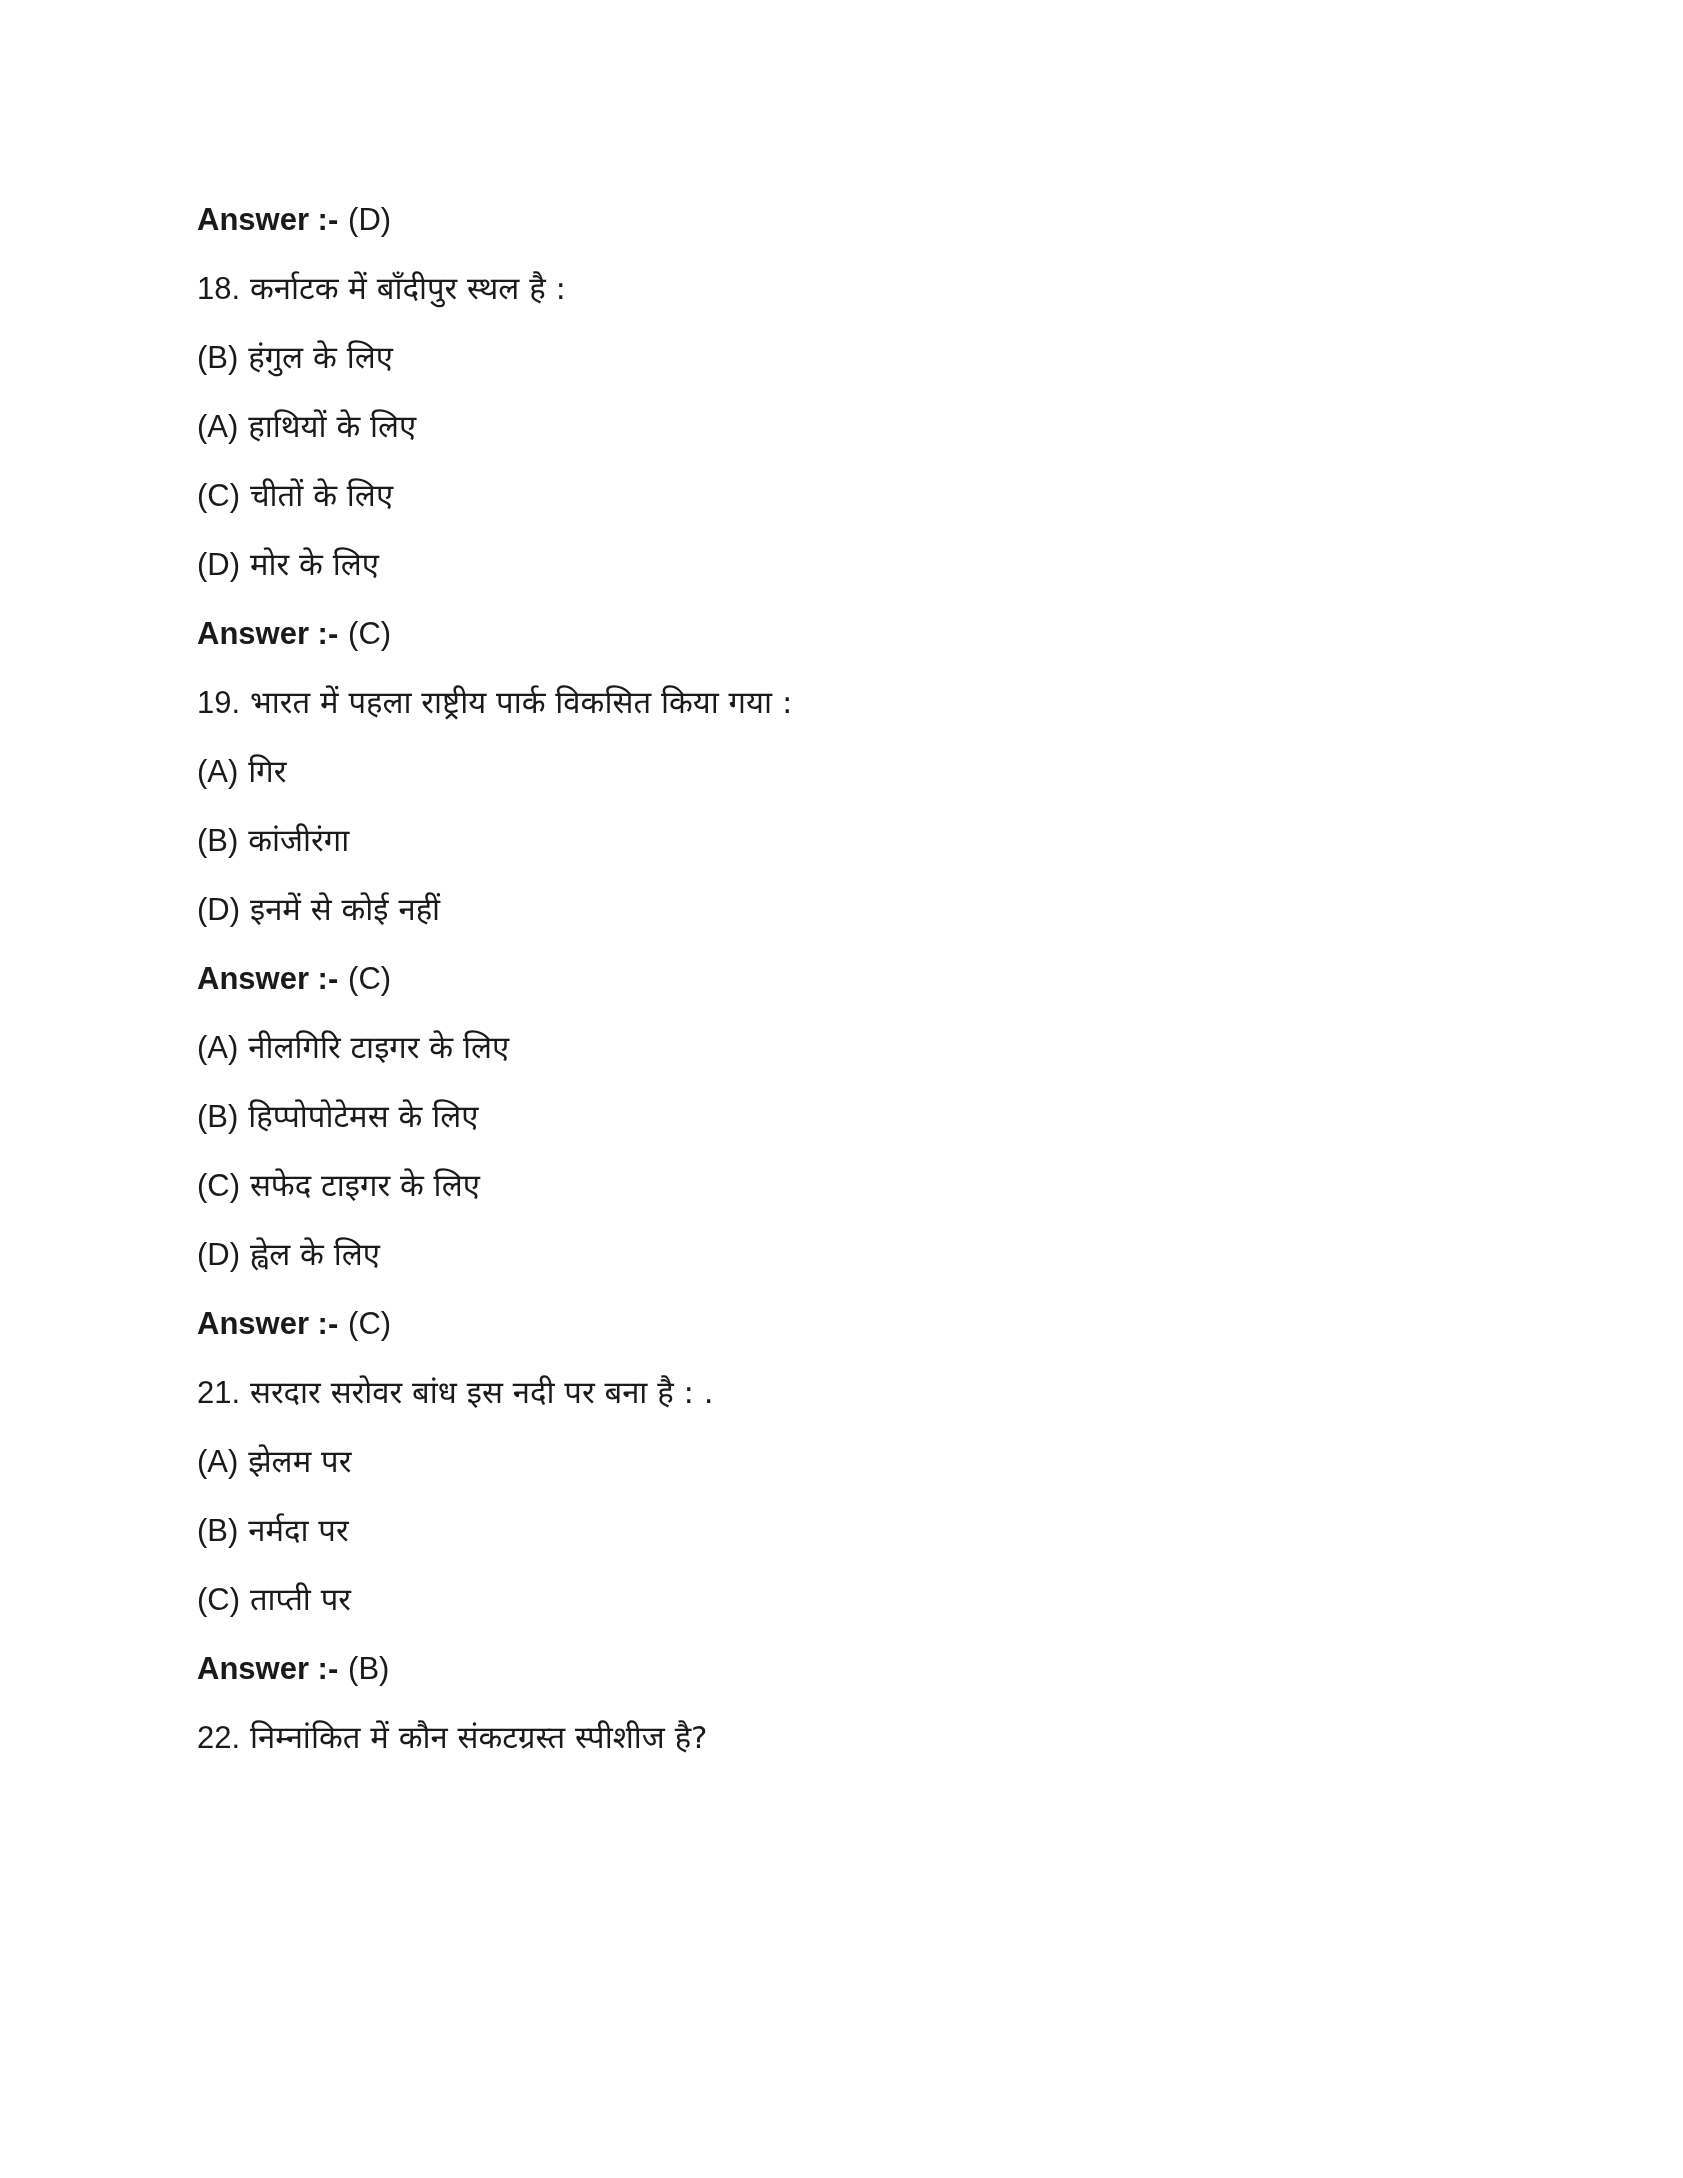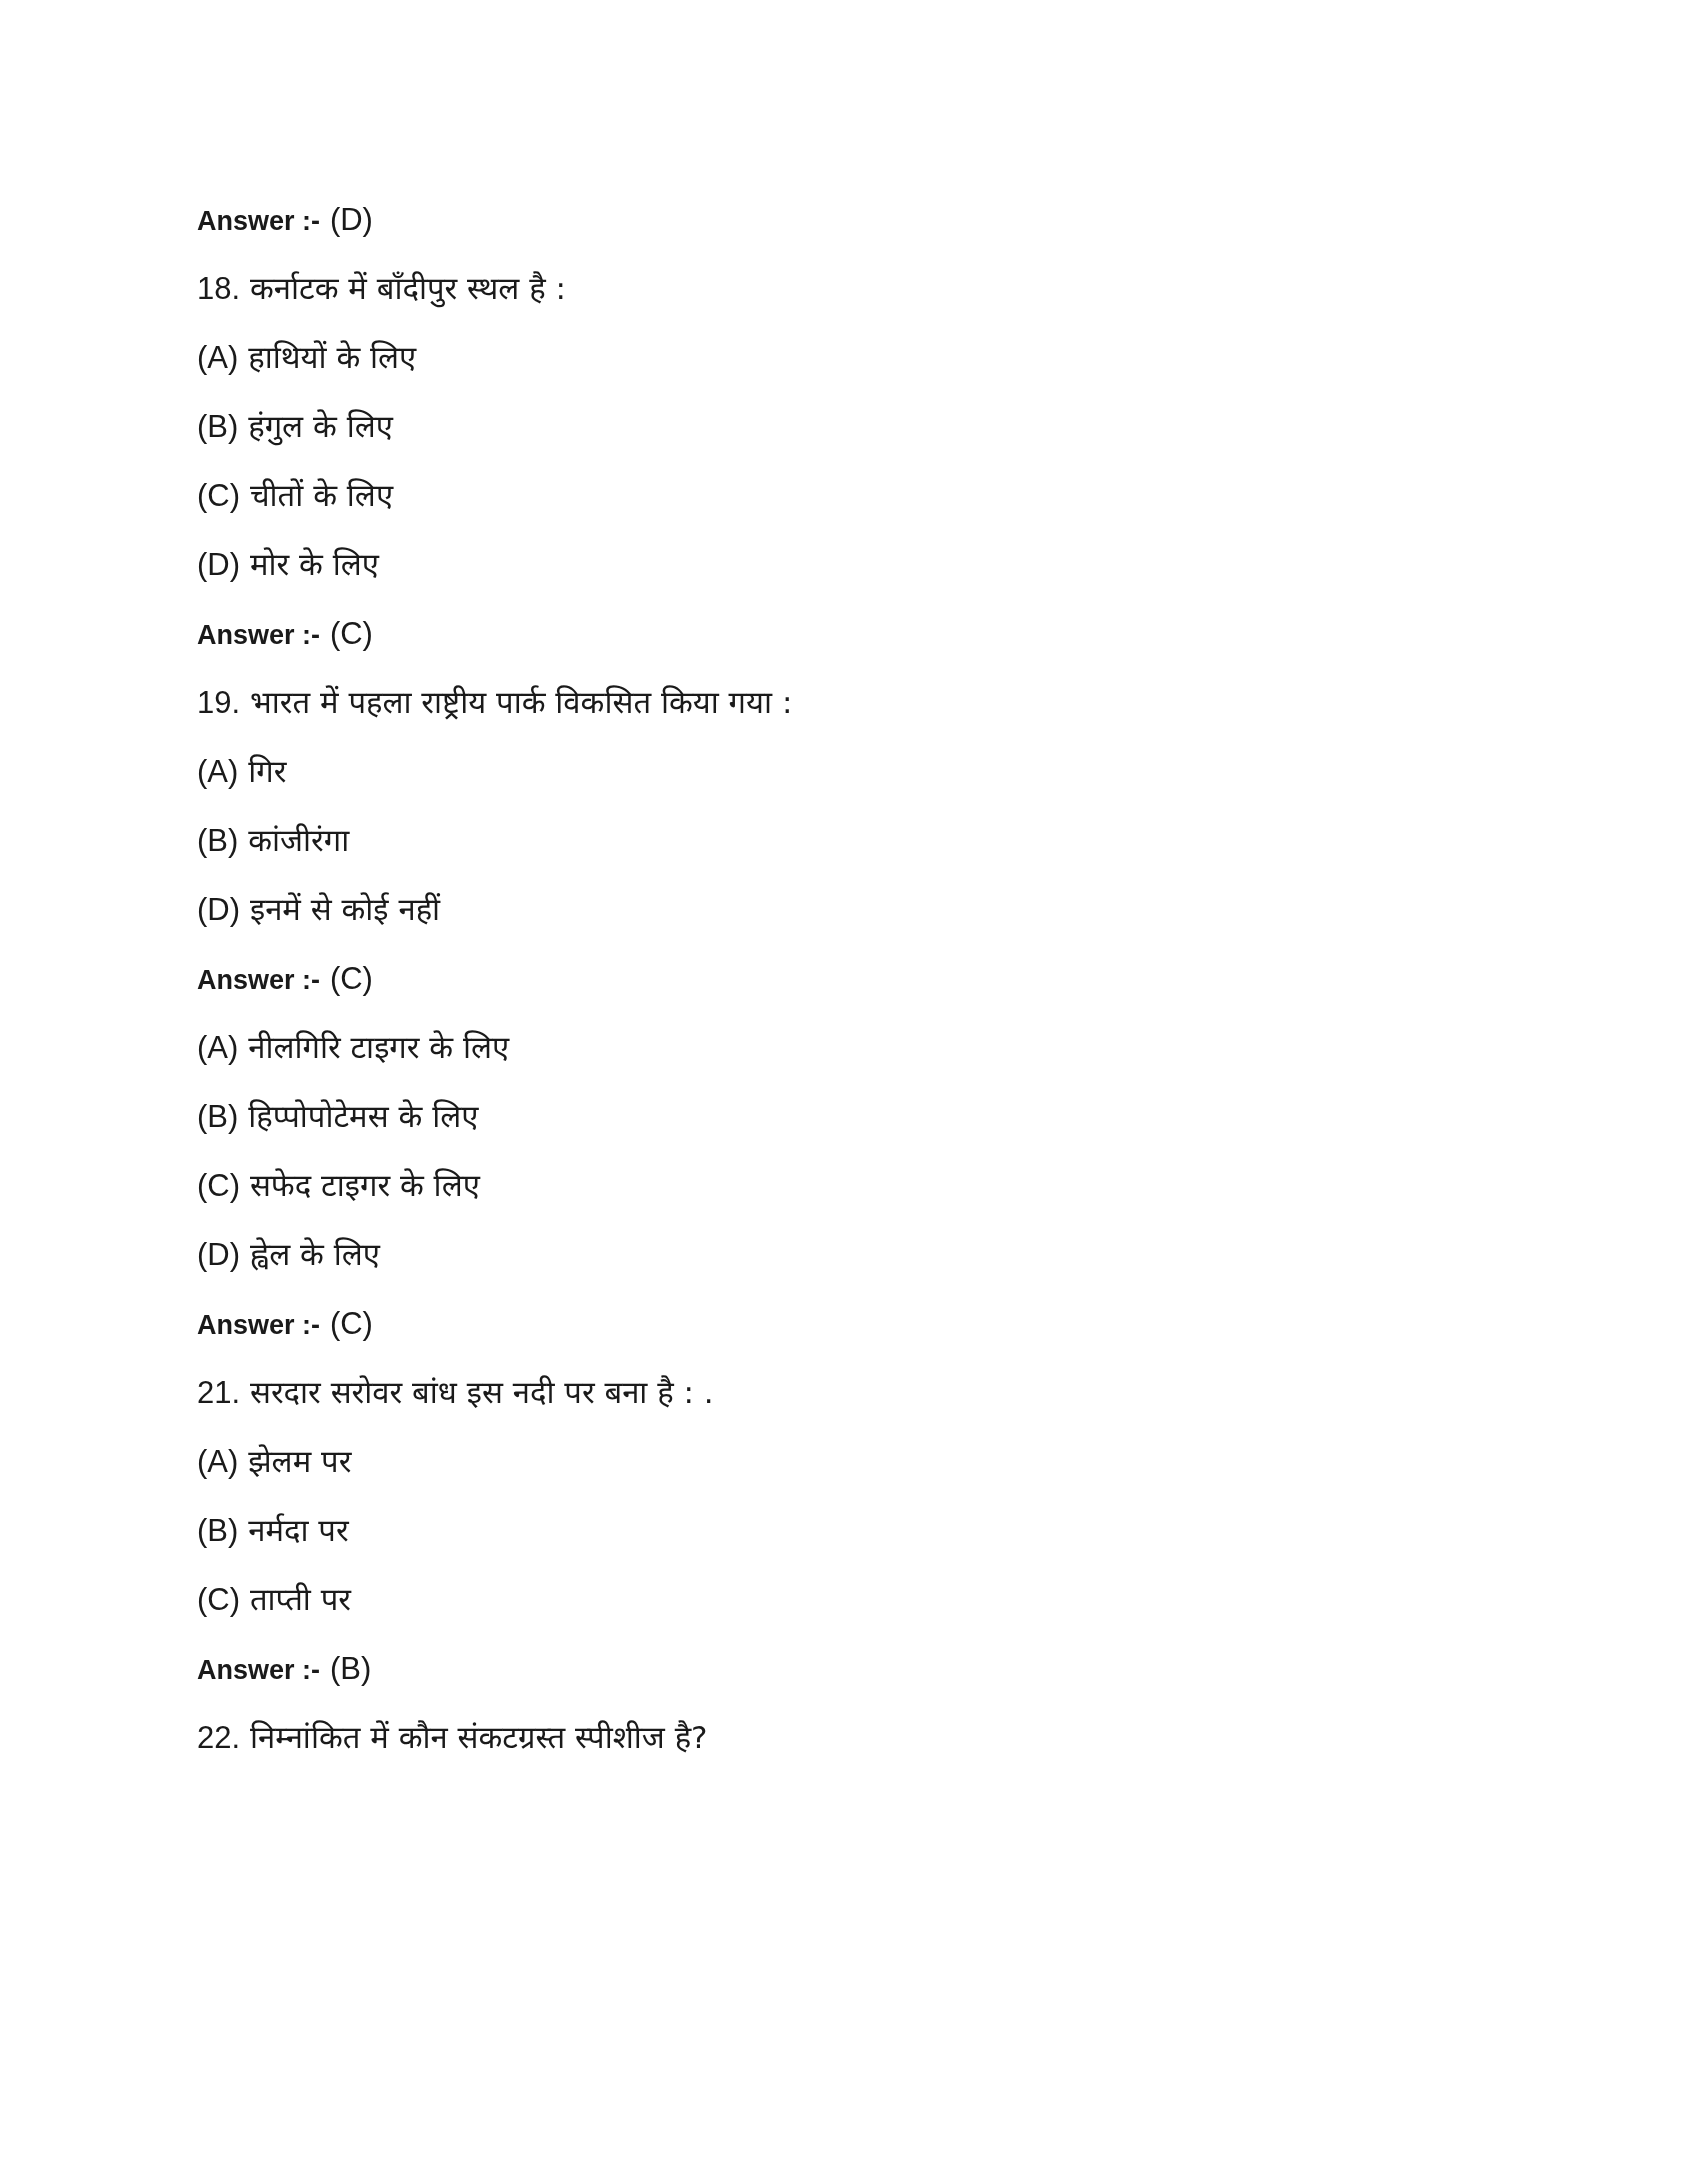--- a/index.html
+++ b/index.html
@@ -1,39 +1,39 @@
 <!DOCTYPE html>
 <html><head>
 <meta charset="utf-8">
 <style>
   html, body { margin: 0; padding: 0; background: #ffffff; }
   body { width: 1683px; height: 2178px; position: relative; overflow: hidden;
          font-family: "DejaVu Sans", "Liberation Sans", sans-serif; color: #1a1a1a; }
   .page { position: absolute; left: 197px; top: 194px; width: 1287px; }
   .line { height: 69px; line-height: 51px; font-size: 31px; white-space: nowrap; }
-  .ans-label { font-weight: bold; font-family: "Liberation Sans", "DejaVu Sans", sans-serif; font-size: 27px; }
+  .ans-label { font-weight: bold; font-family: "Liberation Sans", "DejaVu Sans", sans-serif; font-size: 31px; }
   .ans-val { font-family: "Liberation Sans", "DejaVu Sans", sans-serif; font-size: 31px; }
   .opt-key, .q-num { font-family: "Liberation Sans", "DejaVu Sans", sans-serif; text-align: right; }
 </style>
 </head>
 <body>
 
 <div class="page">
 
   <div class="line">
     <span class="ans-label">Answer :-</span>
     <span class="ans-val">(D)</span>
   </div>
 
   <div class="line">
     <span class="q-num">18.</span>
     <span>कर्नाटक में बाँदीपुर स्थल है :</span>
   </div>
+  <div class="line"><span class="opt-key">(B)</span> <span>हंगुल के लिए</span></div>
   <div class="line"><span class="opt-key">(A)</span> <span>हाथियों के लिए</span></div>
-  <div class="line"><span class="opt-key">(B)</span> <span>हंगुल के लिए</span></div>
   <div class="line"><span class="opt-key">(C)</span> <span>चीतों के लिए</span></div>
   <div class="line"><span class="opt-key">(D)</span> <span>मोर के लिए</span></div>
   <div class="line">
     <span class="ans-label">Answer :-</span>
     <span class="ans-val">(C)</span>
   </div>
 
   <div class="line">
     <span class="q-num">19.</span>
     <span>भारत में पहला राष्ट्रीय पार्क विकसित किया गया :</span>

